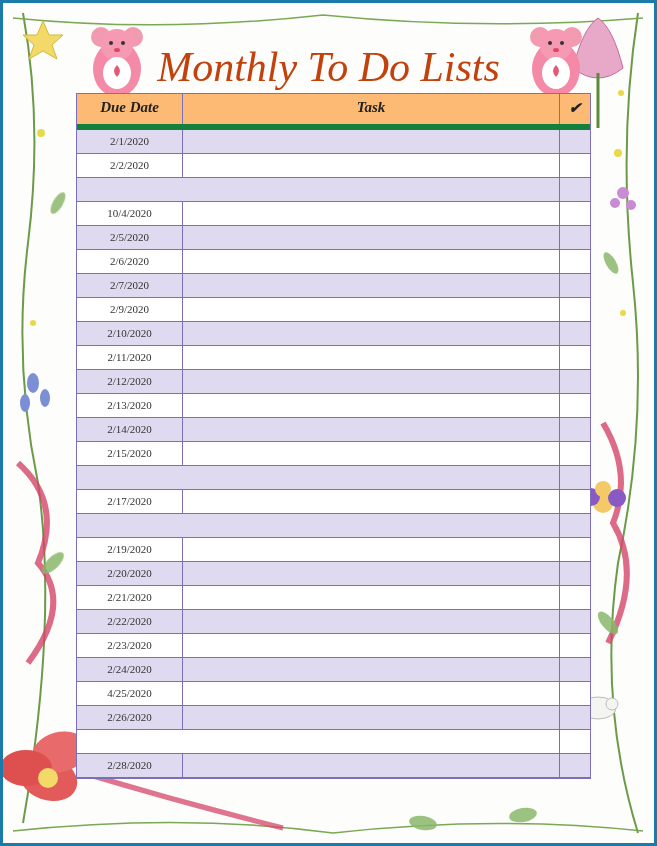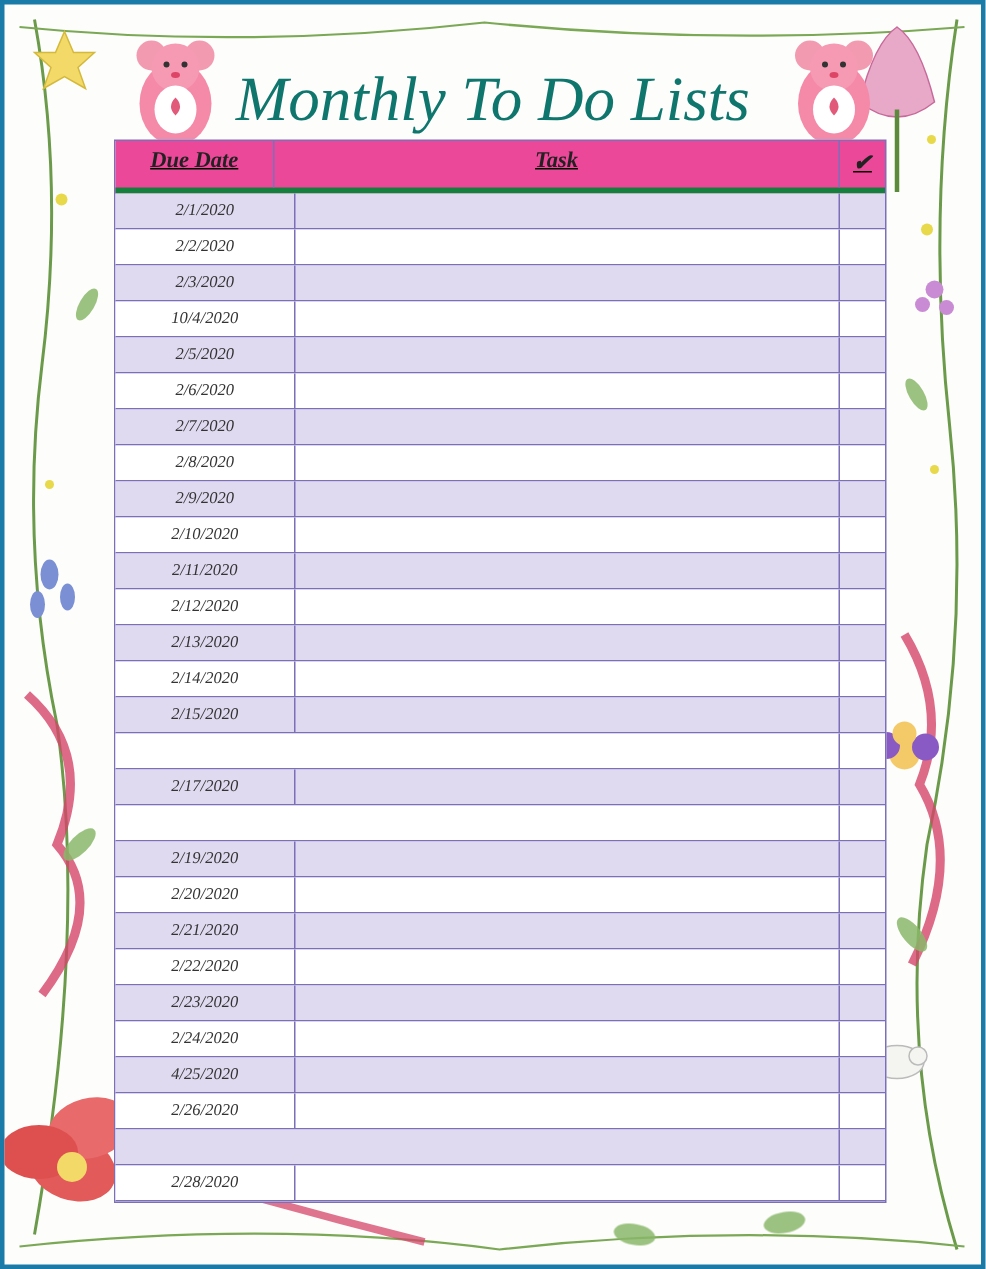--- a/index.html
+++ b/index.html
@@ -13,39 +13,38 @@
 }
 .bg-deco { position: absolute; inset: 0; pointer-events: none; }
 
 .title {
   position: absolute;
   top: 40px; left: 0; right: 0;
   text-align: center;
   font-size: 42px;
   font-style: italic;
   font-family: Georgia, serif;
-  color: #0f766e;
+  color: #c2410c;
 }
 
 .bear { position: absolute; top: 20px; width: 72px; height: 78px; }
 .bear-left { left: 78px; }
 .bear-right { right: 62px; }
 
 .sheet {
   position: absolute;
   left: 73px; top: 90px;
   width: 515px;
   background: #fff;
   border: 1px solid #7a6fb8;
 }
 .hdr {
   display: flex;
-  background: #ec4899;
-  border-bottom: 4px solid #15803d;
-  text-decoration: underline;
+  background: #fdba74;
+  border-bottom: 6px solid #15803d;
 }
 .hdr > div {
   font-family: Georgia, serif;
   font-style: italic;
   font-weight: bold;
   font-size: 15px;
   padding: 5px 6px 7px;
   color: #222;
 }
 .col-date { width: 106px; border-right: 1px solid #7a6fb8; text-align: center; }
@@ -54,24 +53,23 @@
 
 .rows { }
 .row {
   display: flex;
   height: 24px;
   border-bottom: 1px solid #7a6fb8;
 }
 .row:nth-child(odd) { background: #e0daf0; }
 .row:nth-child(even) { background: #ffffff; }
 .row .cell-date {
-  width: 120px;
+  width: 106px;
   border-right: 1px solid #7a6fb8;
   font-size: 11px;
-  font-style: italic;
   text-align: center;
   padding-top: 5px;
   color: #333;
 }
 .row .cell-task { flex: 1; border-right: 1px solid #7a6fb8; }
 .row .cell-check { width: 30px; }
 </style>
 </head>
 <body>
 
@@ -180,46 +178,40 @@
         <div class="cell-date">2/1/2020</div>
         <div class="cell-task"></div>
         <div class="cell-check"></div>
       </div>
       <div class="row">
         <div class="cell-date">2/2/2020</div>
         <div class="cell-task"></div>
         <div class="cell-check"></div>
       </div>
       <div class="row">
-        <div class="cell-date">2/3/2020</div>
         <div class="cell-task"></div>
         <div class="cell-check"></div>
       </div>
       <div class="row">
         <div class="cell-date">10/4/2020</div>
         <div class="cell-task"></div>
         <div class="cell-check"></div>
       </div>
       <div class="row">
         <div class="cell-date">2/5/2020</div>
         <div class="cell-task"></div>
         <div class="cell-check"></div>
       </div>
       <div class="row">
         <div class="cell-date">2/6/2020</div>
         <div class="cell-task"></div>
         <div class="cell-check"></div>
       </div>
       <div class="row">
         <div class="cell-date">2/7/2020</div>
-        <div class="cell-task"></div>
-        <div class="cell-check"></div>
-      </div>
-      <div class="row">
-        <div class="cell-date">2/8/2020</div>
         <div class="cell-task"></div>
         <div class="cell-check"></div>
       </div>
       <div class="row">
         <div class="cell-date">2/9/2020</div>
         <div class="cell-task"></div>
         <div class="cell-check"></div>
       </div>
       <div class="row">
         <div class="cell-date">2/10/2020</div>

